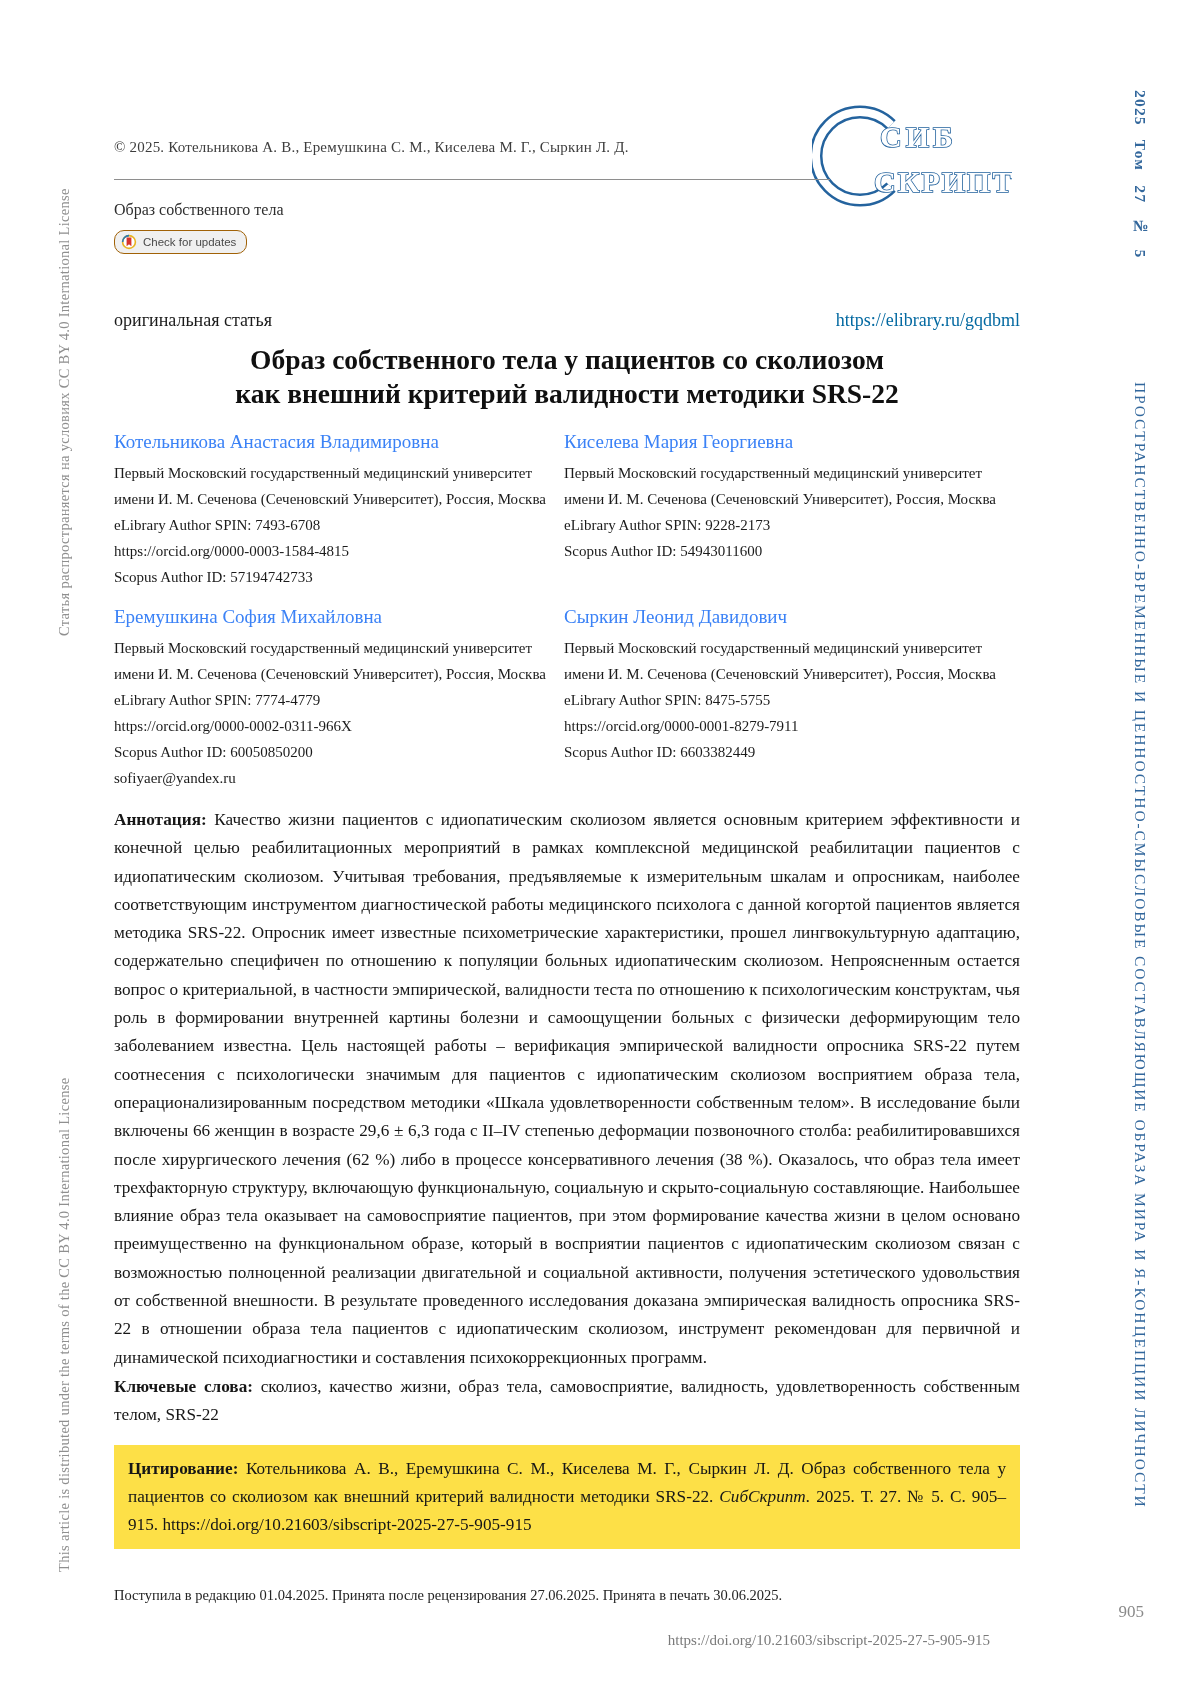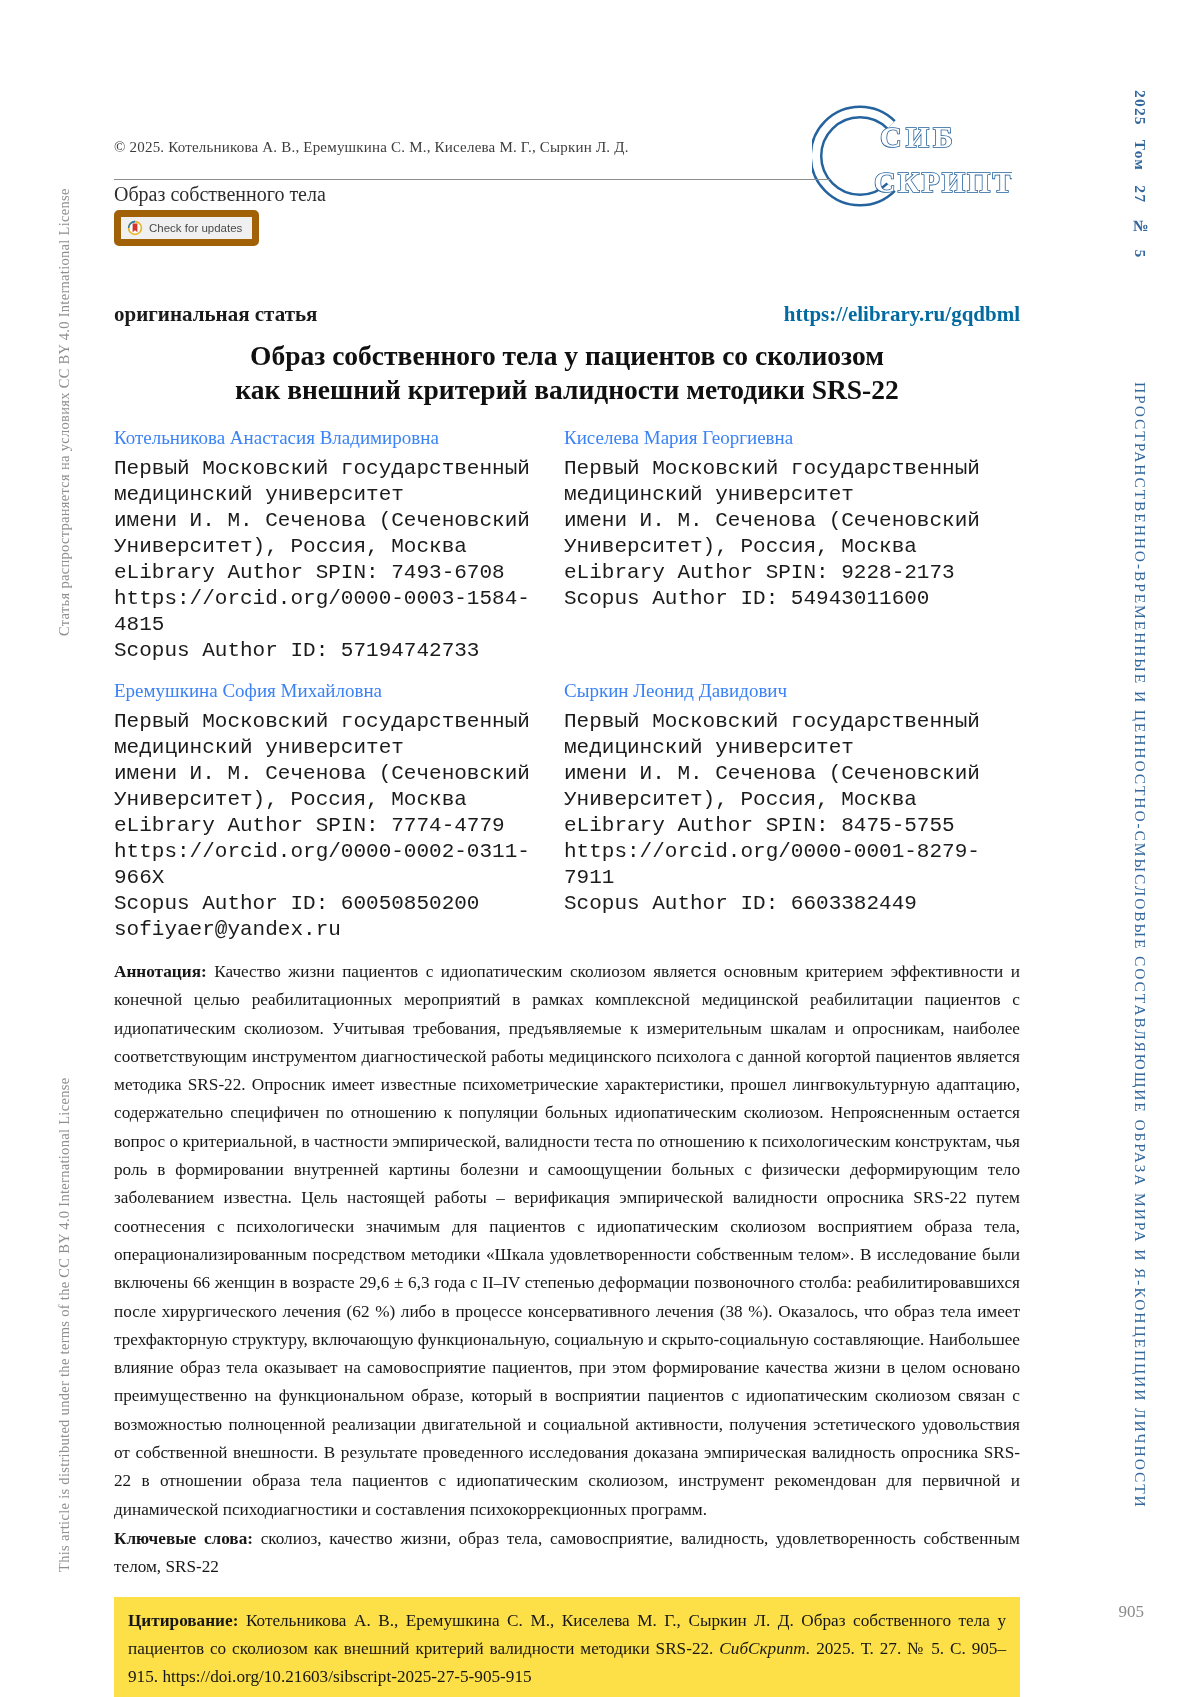--- a/index.html
+++ b/index.html
@@ -29,35 +29,35 @@
   .logo { position:absolute; left:812px; top:86px; }
   .logo-arc-o { fill:none; stroke:#24639e; stroke-width:13; }
   .logo-arc-i { fill:none; stroke:#ffffff; stroke-width:8; }
   .logo-text  { font-family:"Liberation Serif", serif; font-weight:bold;
                 fill:#ffffff; stroke:#24639e; stroke-width:1.6; paint-order:stroke; }
 
   
   .content { position:absolute; left:114px; top:0; width:906px; }
   .copyright { margin-top:139px; font-size:15px; color:#3d3d3d; letter-spacing:.2px; }
   .rule { margin-top:23px; width:716px; border-top:1.5px solid #8e8e8e; }
-  .running-head { margin-top:3px; font-size:20px; color:#2e2e2e; }
+  .running-head { margin-top:21px; font-size:16px; color:#2e2e2e; }
   .badge {
-    margin-top:4px; display:inline-flex; align-items:center; gap:6px;
-    background:#f0f0f0; border:7px solid #a16207; border-radius:5px;
+    margin-top:11px; display:inline-flex; align-items:center; gap:6px;
+    background:#f0f0f0; border:1px solid #a16207; border-radius:10px;
     padding:3px 10px 3px 6px; text-decoration:none; cursor:pointer;
     font-family:"Liberation Sans", sans-serif; font-size:11.5px; color:#4a4a4a;
   }
   .meta-row { margin-top:56px; display:flex; justify-content:space-between;
-              font-size:21px; color:#1b1b1b;font-weight:bold; }
+              font-size:18px; color:#1b1b1b; }
   .meta-row a { color:#0369a1; text-decoration:none; cursor:pointer; }
   .title { margin-top:12px; font-size:27.5px; line-height:34px; font-weight:bold; color:#101010;text-align:center; }
 
   .authors { margin-top:20px; display:grid; grid-template-columns:450px 456px; row-gap:16px; }
   .a-name { font-size:19px; margin-bottom:7px; color:#3b82f6; }
-  .a-line { display:block; font-size:21px; line-height:26px; color:#1b1b1b; text-decoration:none;font-family:Liberation Mono, monospace; }
+  .a-line { display:block; font-size:15px; line-height:26px; color:#1b1b1b; text-decoration:none; }
   a.a-line { cursor:pointer; }
 
   .abstract, .keywords { margin-top:15px; font-size:17.2px; line-height:28.3px;
                          text-align:justify; color:#161616; }
   .keywords { margin-top:1px; }
   .citation-box { margin-top:15px; background:#fde047; padding:10px 14px;
                   font-size:17.2px; line-height:28.3px; text-align:justify; color:#161616; }
   .citation-box .journal { font-style:italic; }
   .dates { margin-top:38px; font-size:14.5px; color:#242424; }
   .doi-footer { margin-top:28px; text-align:right; padding-right:30px;

